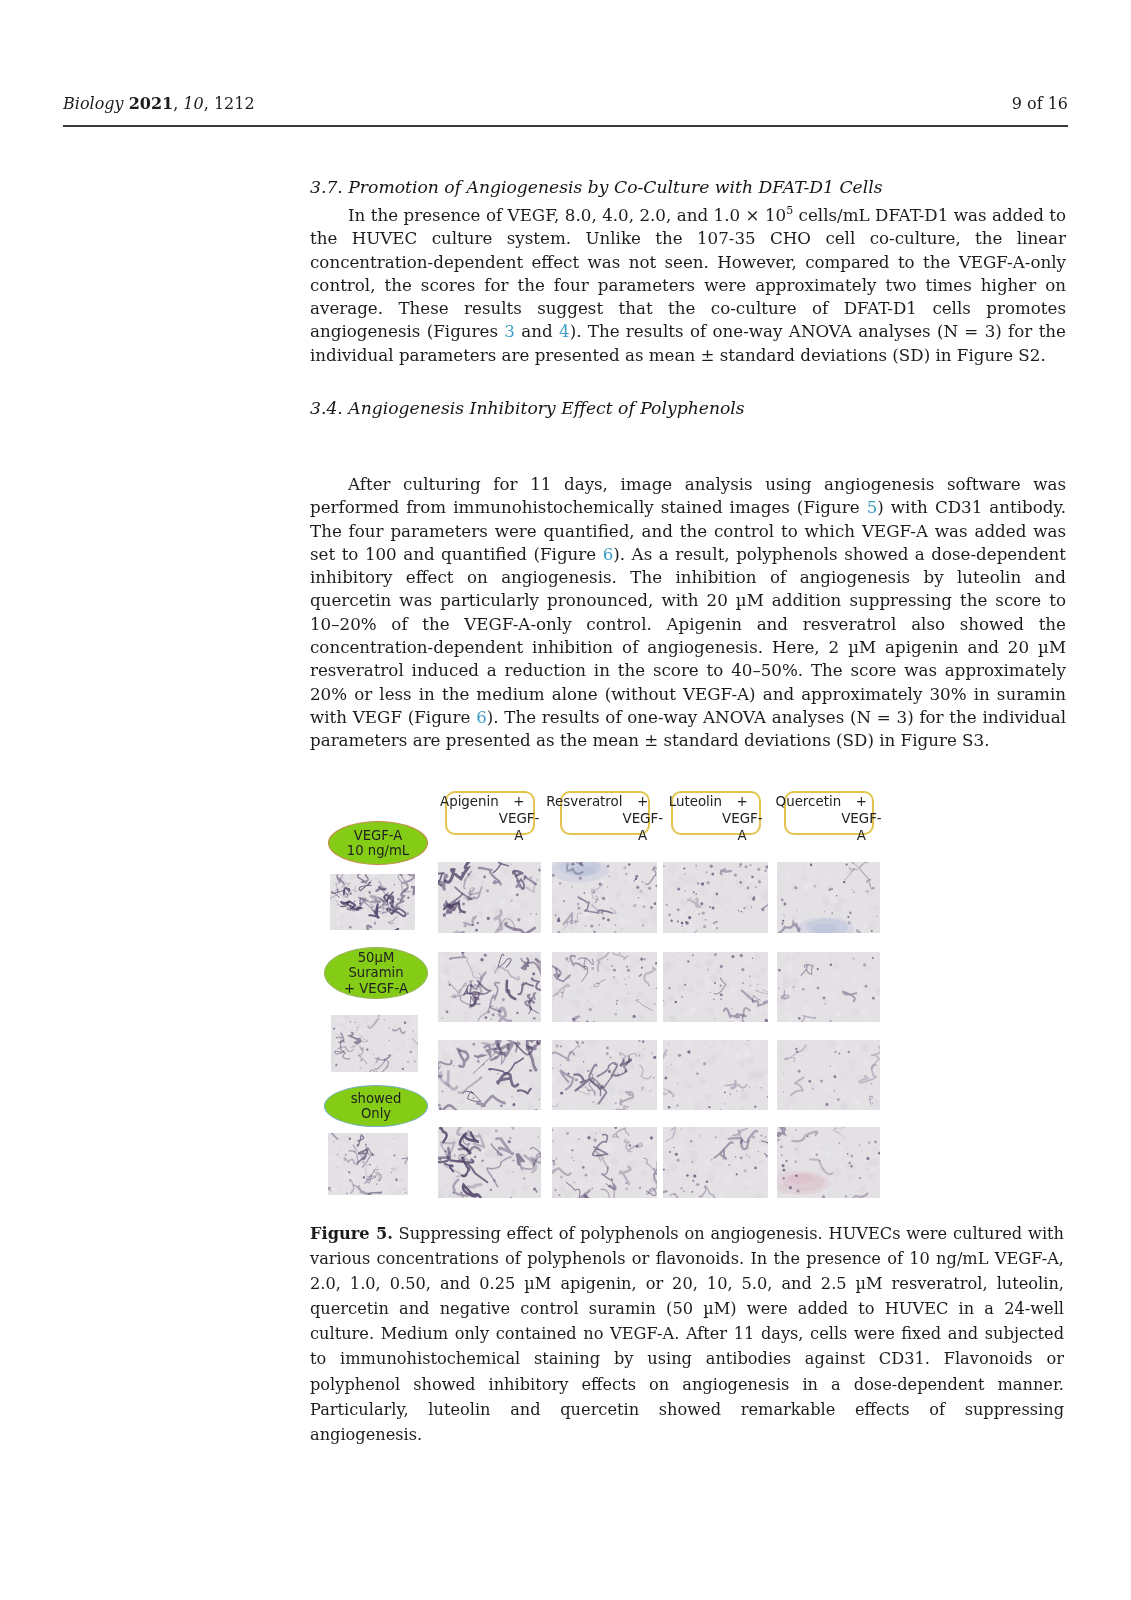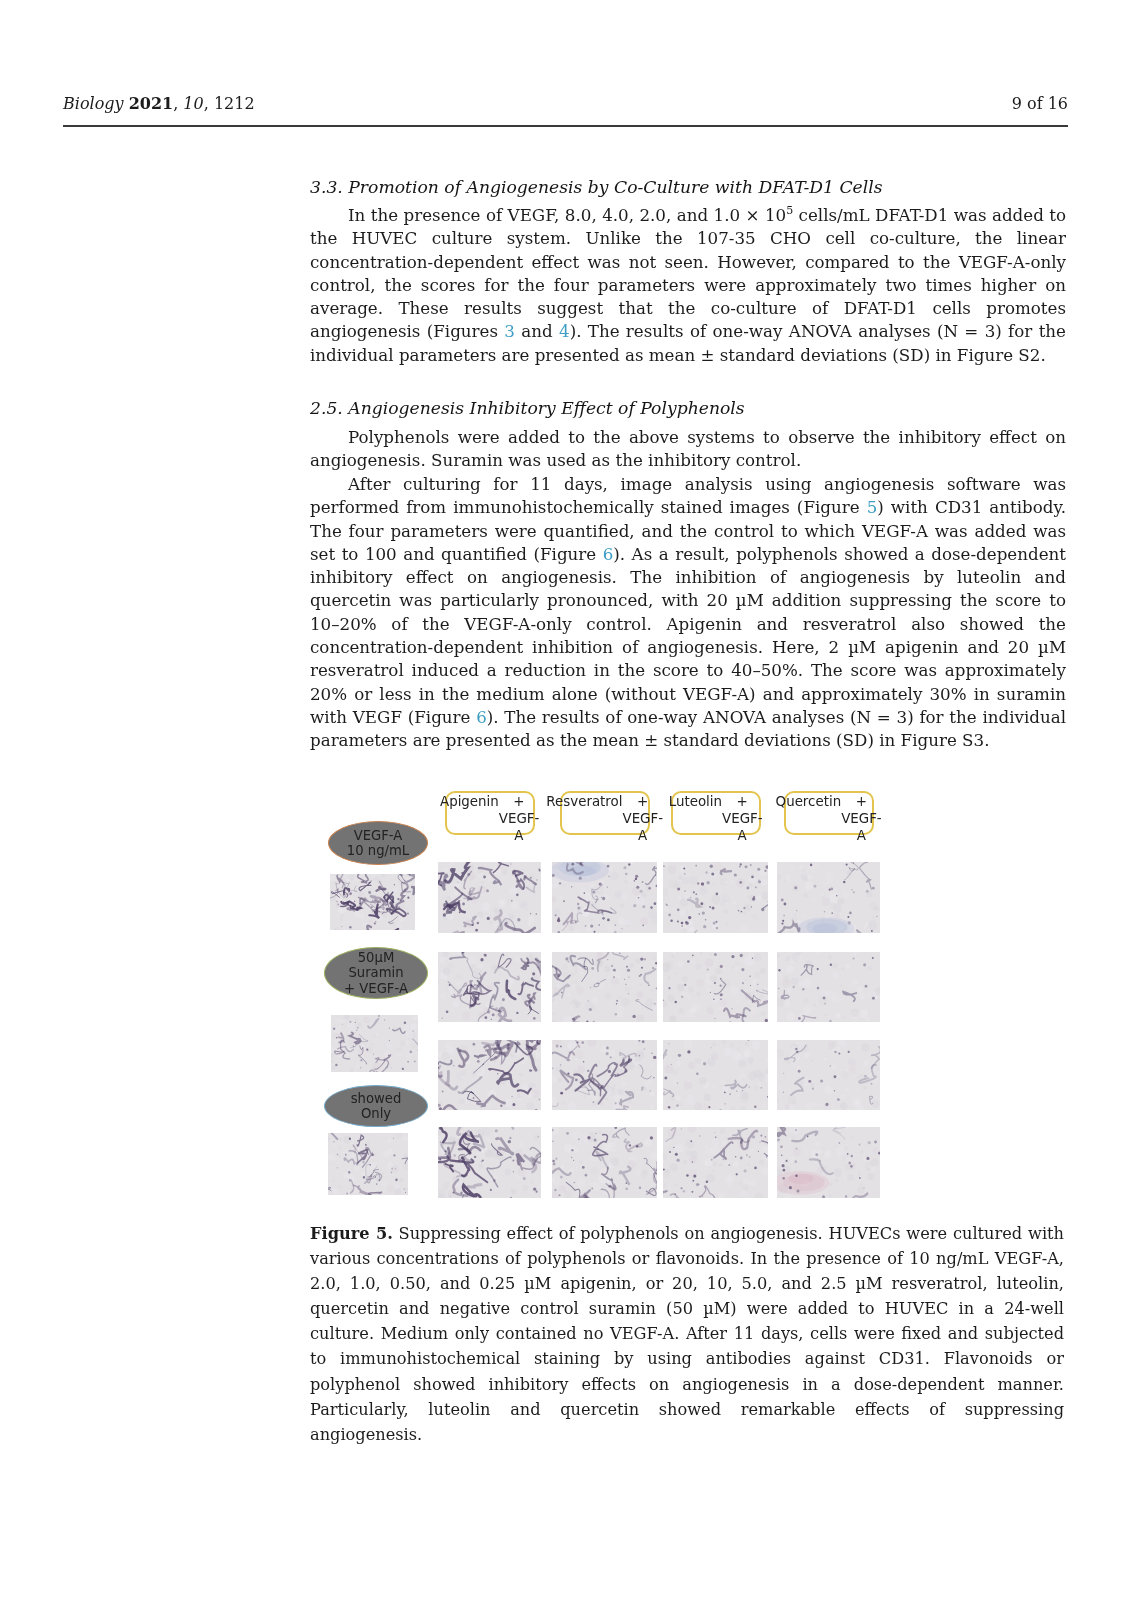--- a/index.html
+++ b/index.html
@@ -20,40 +20,39 @@
   .i{font-style:italic}
   .b{font-weight:bold}
   .link{color:#3e9ec4;cursor:pointer}
   sup{font-size:11px;line-height:0;}
   
   .figure{position:absolute;left:310px;top:775px;width:572px;height:428px;
           font-family:"DejaVu Sans","Liberation Sans",sans-serif;}
   .fig-box{position:absolute;border:2px solid #e3c44c;border-radius:10px;background:#fff;
            box-sizing:border-box;display:flex;flex-direction:row;justify-content:center;
            text-align:center;font-size:13.4px;line-height:17px;color:#222;}
-  .fig-oval{position:absolute;border-radius:50%;background:#737373;box-sizing:border-box;
+  .fig-oval{position:absolute;border-radius:50%;background:#84cc16;box-sizing:border-box;
             display:flex;flex-direction:column;justify-content:center;text-align:center;
             font-size:13.2px;line-height:15.5px;color:#222;}
   .fig-dose{position:absolute;text-align:center;font-size:13.6px;color:#111;margin-top:33px;}
   .micro{position:absolute;overflow:hidden;}
   .micro svg{display:block;width:100%;height:100%;}
 </style>
 </head>
 <body>
 
 <div class="page">
   <div class="hdr hdr-left"><span class="i">Biology</span><span> </span><span class="b">2021</span><span>, </span><span class="i">10</span><span>, 1212</span></div>
   <div class="hdr hdr-right">9 of 16</div>
   <div class="rule"></div>
 
-  <div class="sec-heading" style="top:177px">3.3. Promotion of Angiogenesis by Co-Culture with DFAT-D1 Cells</div>
+  <div class="sec-heading" style="top:177px">3.7. Promotion of Angiogenesis by Co-Culture with DFAT-D1 Cells</div>
   <div class="para" style="top:204px"><span>In the presence of VEGF, 8.0, 4.0, 2.0, and 1.0 × 10</span><sup>5</sup><span> cells/mL DFAT-D1 was added to the HUVEC culture system. Unlike the 107-35 CHO cell co-culture, the linear concentration-dependent effect was not seen. However, compared to the VEGF-A-only control, the scores for the four parameters were approximately two times higher on average. These results suggest that the co-culture of DFAT-D1 cells promotes angiogenesis (Figures </span><span class="link">3</span><span> and </span><span class="link">4</span><span>). The results of one-way ANOVA analyses (N = 3) for the individual parameters are presented as mean ± standard deviations (SD) in Figure S2.</span></div>
 
-  <div class="sec-heading" style="top:398px">2.5. Angiogenesis Inhibitory Effect of Polyphenols</div>
-  <div class="para" style="top:426px"><span>Polyphenols were added to the above systems to observe the inhibitory effect on angiogenesis. Suramin was used as the inhibitory control.</span></div>
+  <div class="sec-heading" style="top:398px">3.4. Angiogenesis Inhibitory Effect of Polyphenols</div>
   <div class="para" style="top:473px"><span>After culturing for 11 days, image analysis using angiogenesis software was performed from immunohistochemically stained images (Figure </span><span class="link">5</span><span>) with CD31 antibody. The four parameters were quantified, and the control to which VEGF-A was added was set to 100 and quantified (Figure </span><span class="link">6</span><span>). As a result, polyphenols showed a dose-dependent inhibitory effect on angiogenesis. The inhibition of angiogenesis by luteolin and quercetin was particularly pronounced, with 20 µM addition suppressing the score to 10–20% of the VEGF-A-only control. Apigenin and resveratrol also showed the concentration-dependent inhibition of angiogenesis. Here, 2 µM apigenin and 20 µM resveratrol induced a reduction in the score to 40–50%. The score was approximately 20% or less in the medium alone (without VEGF-A) and approximately 30% in suramin with VEGF (Figure </span><span class="link">6</span><span>). The results of one-way ANOVA analyses (N = 3) for the individual parameters are presented as the mean ± standard deviations (SD) in Figure S3.</span></div>
 
   <div class="figure">
       <div class="fig-box" style="left: 134.5px; top: 16px; width: 90px; height: 44px; border-color: rgb(227, 196, 76);">
         <div>Apigenin</div>
         <div>+ VEGF-A</div>
       </div>
       <div class="fig-dose" style="left: 128px; top: 70px; width: 103px;">2.00 µM</div>
       <div class="micro" style="left: 128px; top: 87px; width: 103px; height: 71px;">
         <svg viewBox="0 0 100 66" preserveAspectRatio="none">

